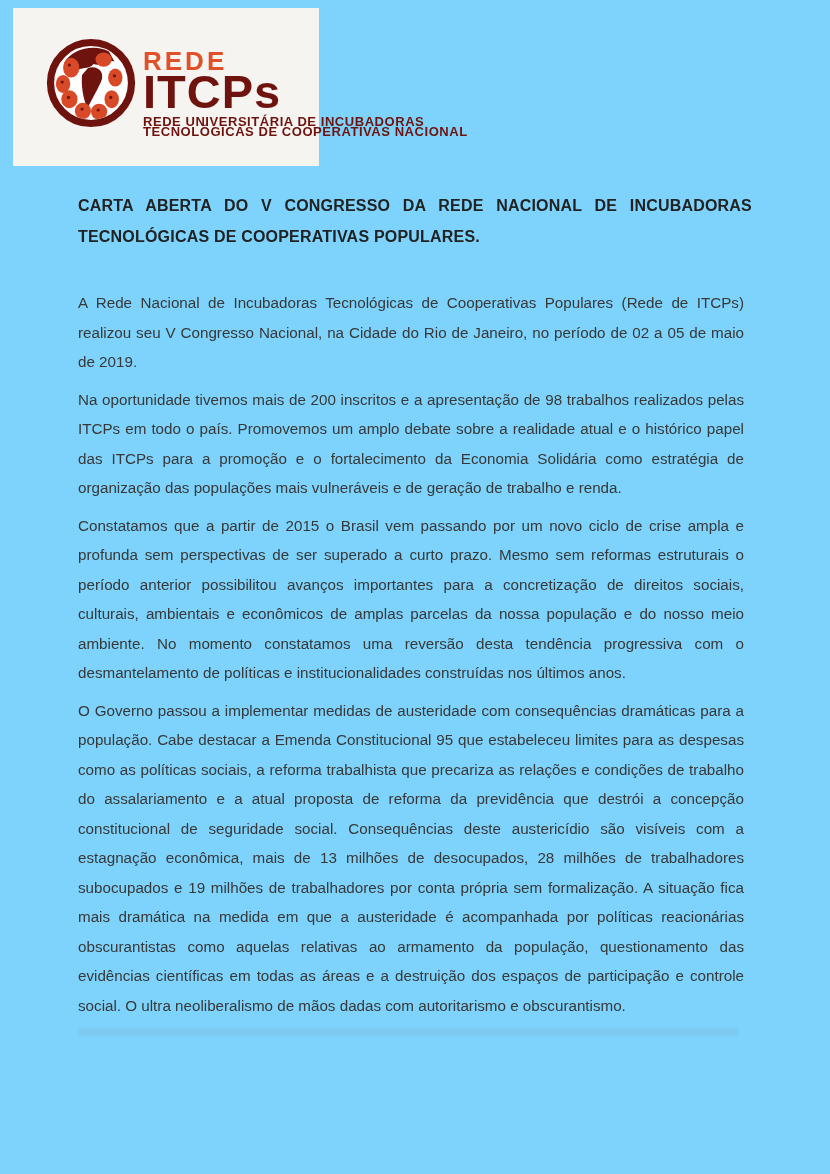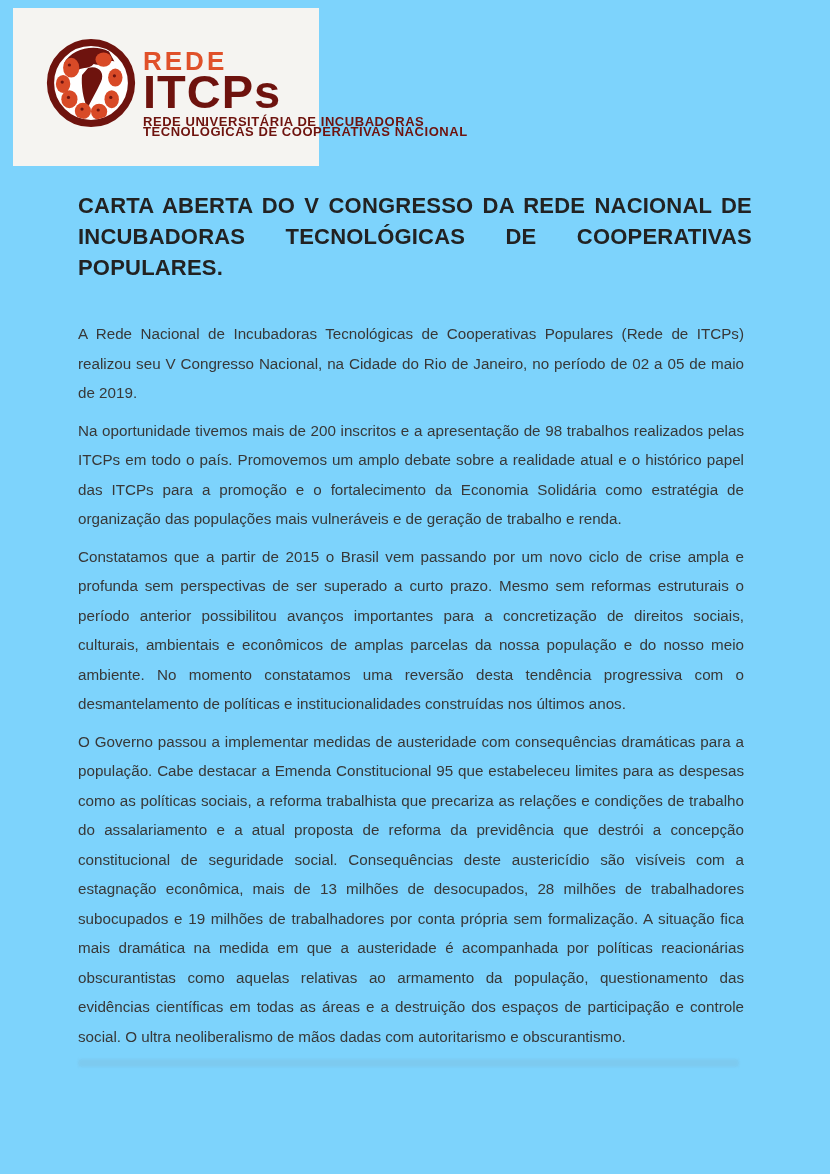--- a/index.html
+++ b/index.html
@@ -62,21 +62,21 @@
 
   
   .content {
     position: absolute;
     left: 78px;
     top: 190px;
     width: 674px;
     color: #383838;
   }
   .content h1 {
-    font-size: 22px;
+    font-size: 16px;
     font-weight: 700;
     color: #222222;
     line-height: 31px;
     letter-spacing: 0.2px;
     text-align: justify;
     margin: 0 0 36px 0;
   }
   .content p {
     font-size: 15.2px;
     line-height: 29.5px;

